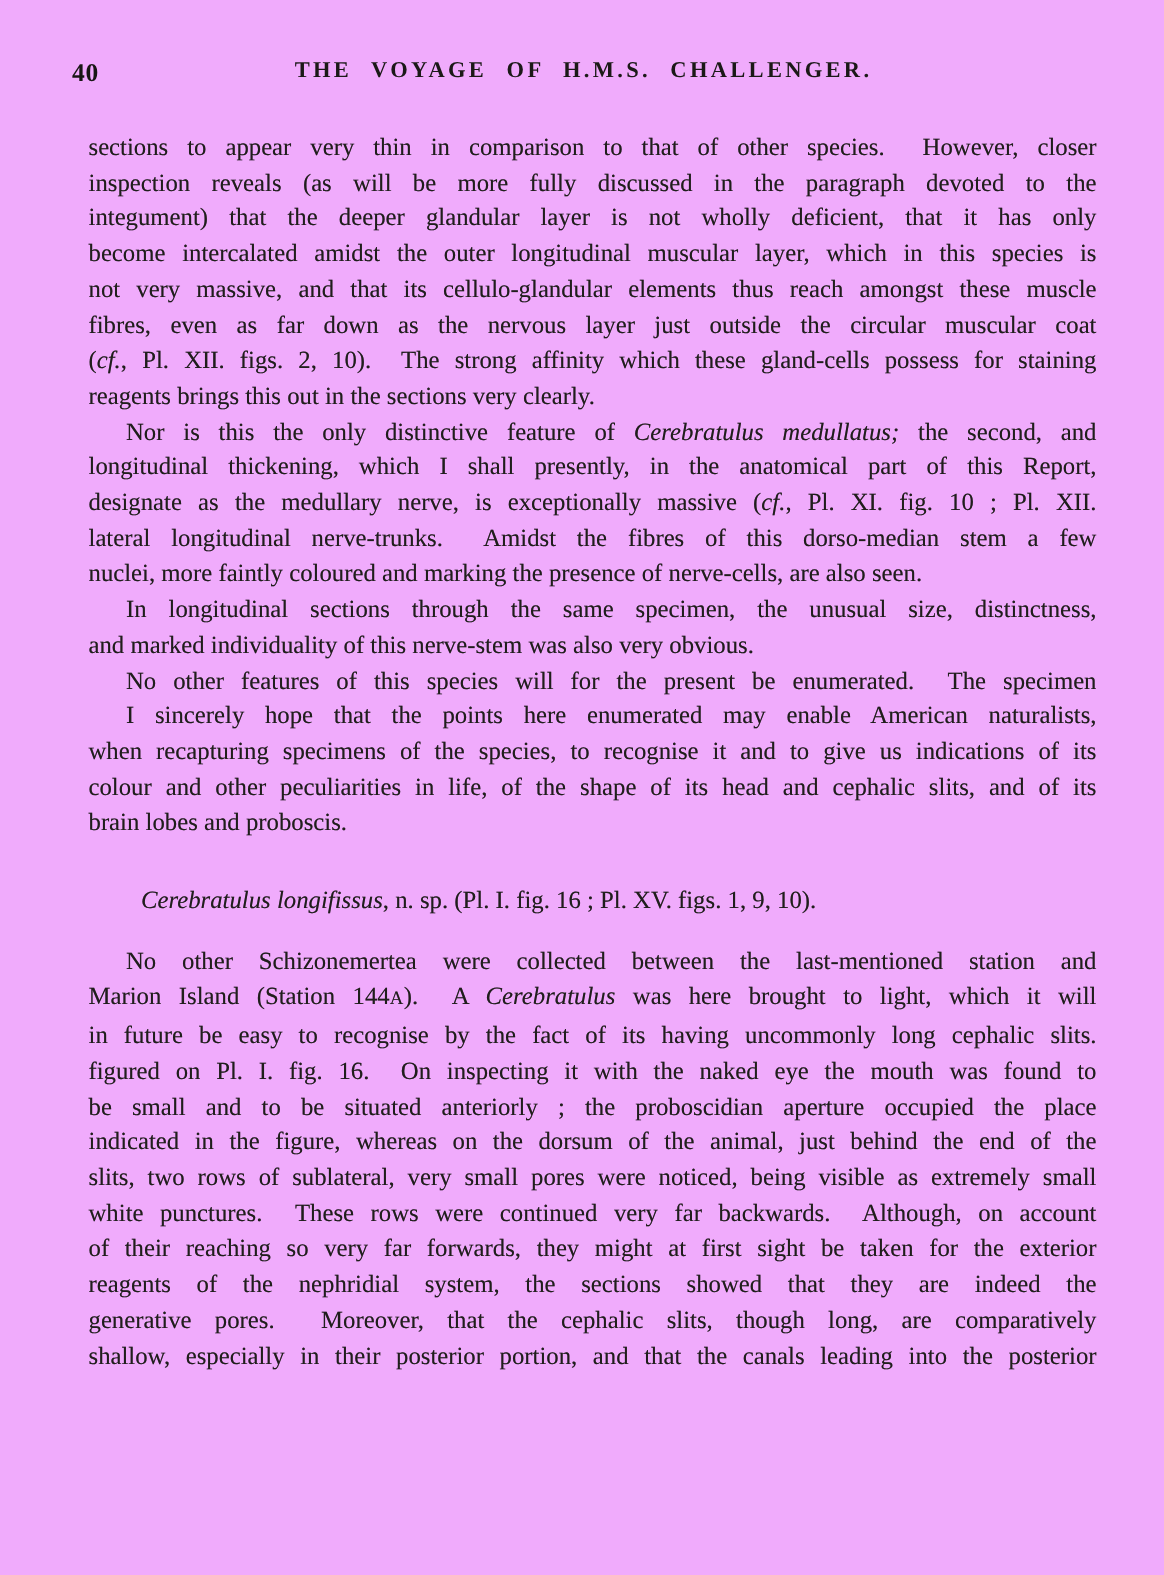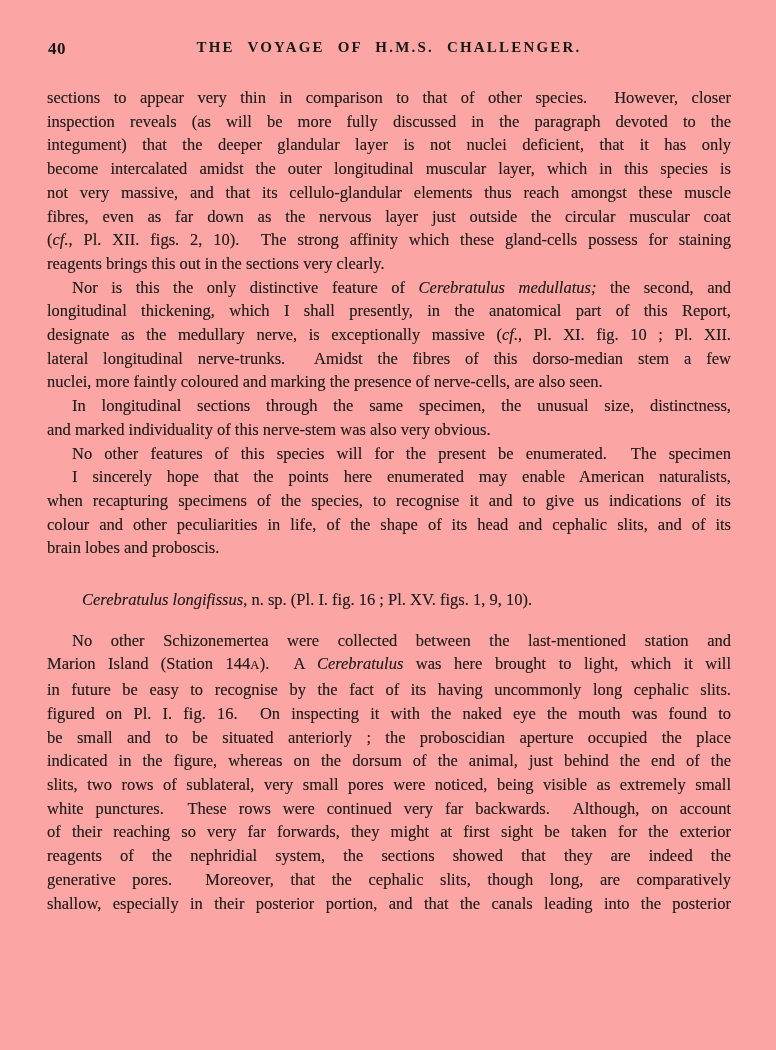--- a/index.html
+++ b/index.html
@@ -2,21 +2,21 @@
 <html><head>
 <meta charset="utf-8">
 <style>
   html, body { margin: 0; padding: 0; }
   body { background: #fcfcfa; }
 
   .page {
     position: relative;
     width: 776px;
     height: 1050px;
-    background: #fca5a5;
+    background: #f0abfc;
     color: #1e1c1a;
     font-family: "Liberation Serif", "DejaVu Serif", serif;
     overflow: hidden;
   }
 
   
   .running-header {
     position: absolute;
     top: 39px;
     left: 47px;
@@ -52,20 +52,21 @@
     line-height: 23.7px;
     color: #201e1c;
     text-shadow: 0 0 0.35px rgba(20,18,16,0.45);
   }
 
   .block { margin: 0; }
 
   .line {
     text-align: justify;
     text-align-last: justify;
+    margin-left: 12px;
   }
   .line.last { text-align-last: left; }
   .line.last.force-just { text-align-last: justify; }
   .line.indent { text-indent: 25px; }
 
   .species-heading {
     margin-top: 28px;
     margin-bottom: 17px;
   }
   .species-heading .line,
@@ -85,21 +86,21 @@
 
   <div class="running-header">
     <span class="page-number">40</span>
     <div class="running-title">THE VOYAGE OF H.M.S. CHALLENGER.</div>
   </div>
 
   <div class="page-body">
       <div class="block paragraph">
         <div class="line">sections to appear very thin in comparison to that of other species.&nbsp; However, closer</div>
         <div class="line">inspection reveals (as will be more fully discussed in the paragraph devoted to the</div>
-        <div class="line">integument) that the deeper glandular layer is not nuclei deficient, that it has only</div>
+        <div class="line">integument) that the deeper glandular layer is not wholly deficient, that it has only</div>
         <div class="line">become intercalated amidst the outer longitudinal muscular layer, which in this species is</div>
         <div class="line">not very massive, and that its cellulo-glandular elements thus reach amongst these muscle</div>
         <div class="line">fibres, even as far down as the nervous layer just outside the circular muscular coat</div>
         <div class="line">(<i>cf.</i>, Pl. XII. figs. 2, 10).&nbsp; The strong affinity which these gland-cells possess for staining</div>
         <div class="line last">reagents brings this out in the sections very clearly.</div>
       </div>
       <div class="block paragraph">
         <div class="line indent">Nor is this the only distinctive feature of <i>Cerebratulus medullatus;</i> the second, and</div>
         <div class="line">longitudinal thickening, which I shall presently, in the anatomical part of this Report,</div>
         <div class="line">designate as the medullary nerve, is exceptionally massive (<i>cf.</i>, Pl. XI. fig. 10 ; Pl. XII.</div>

